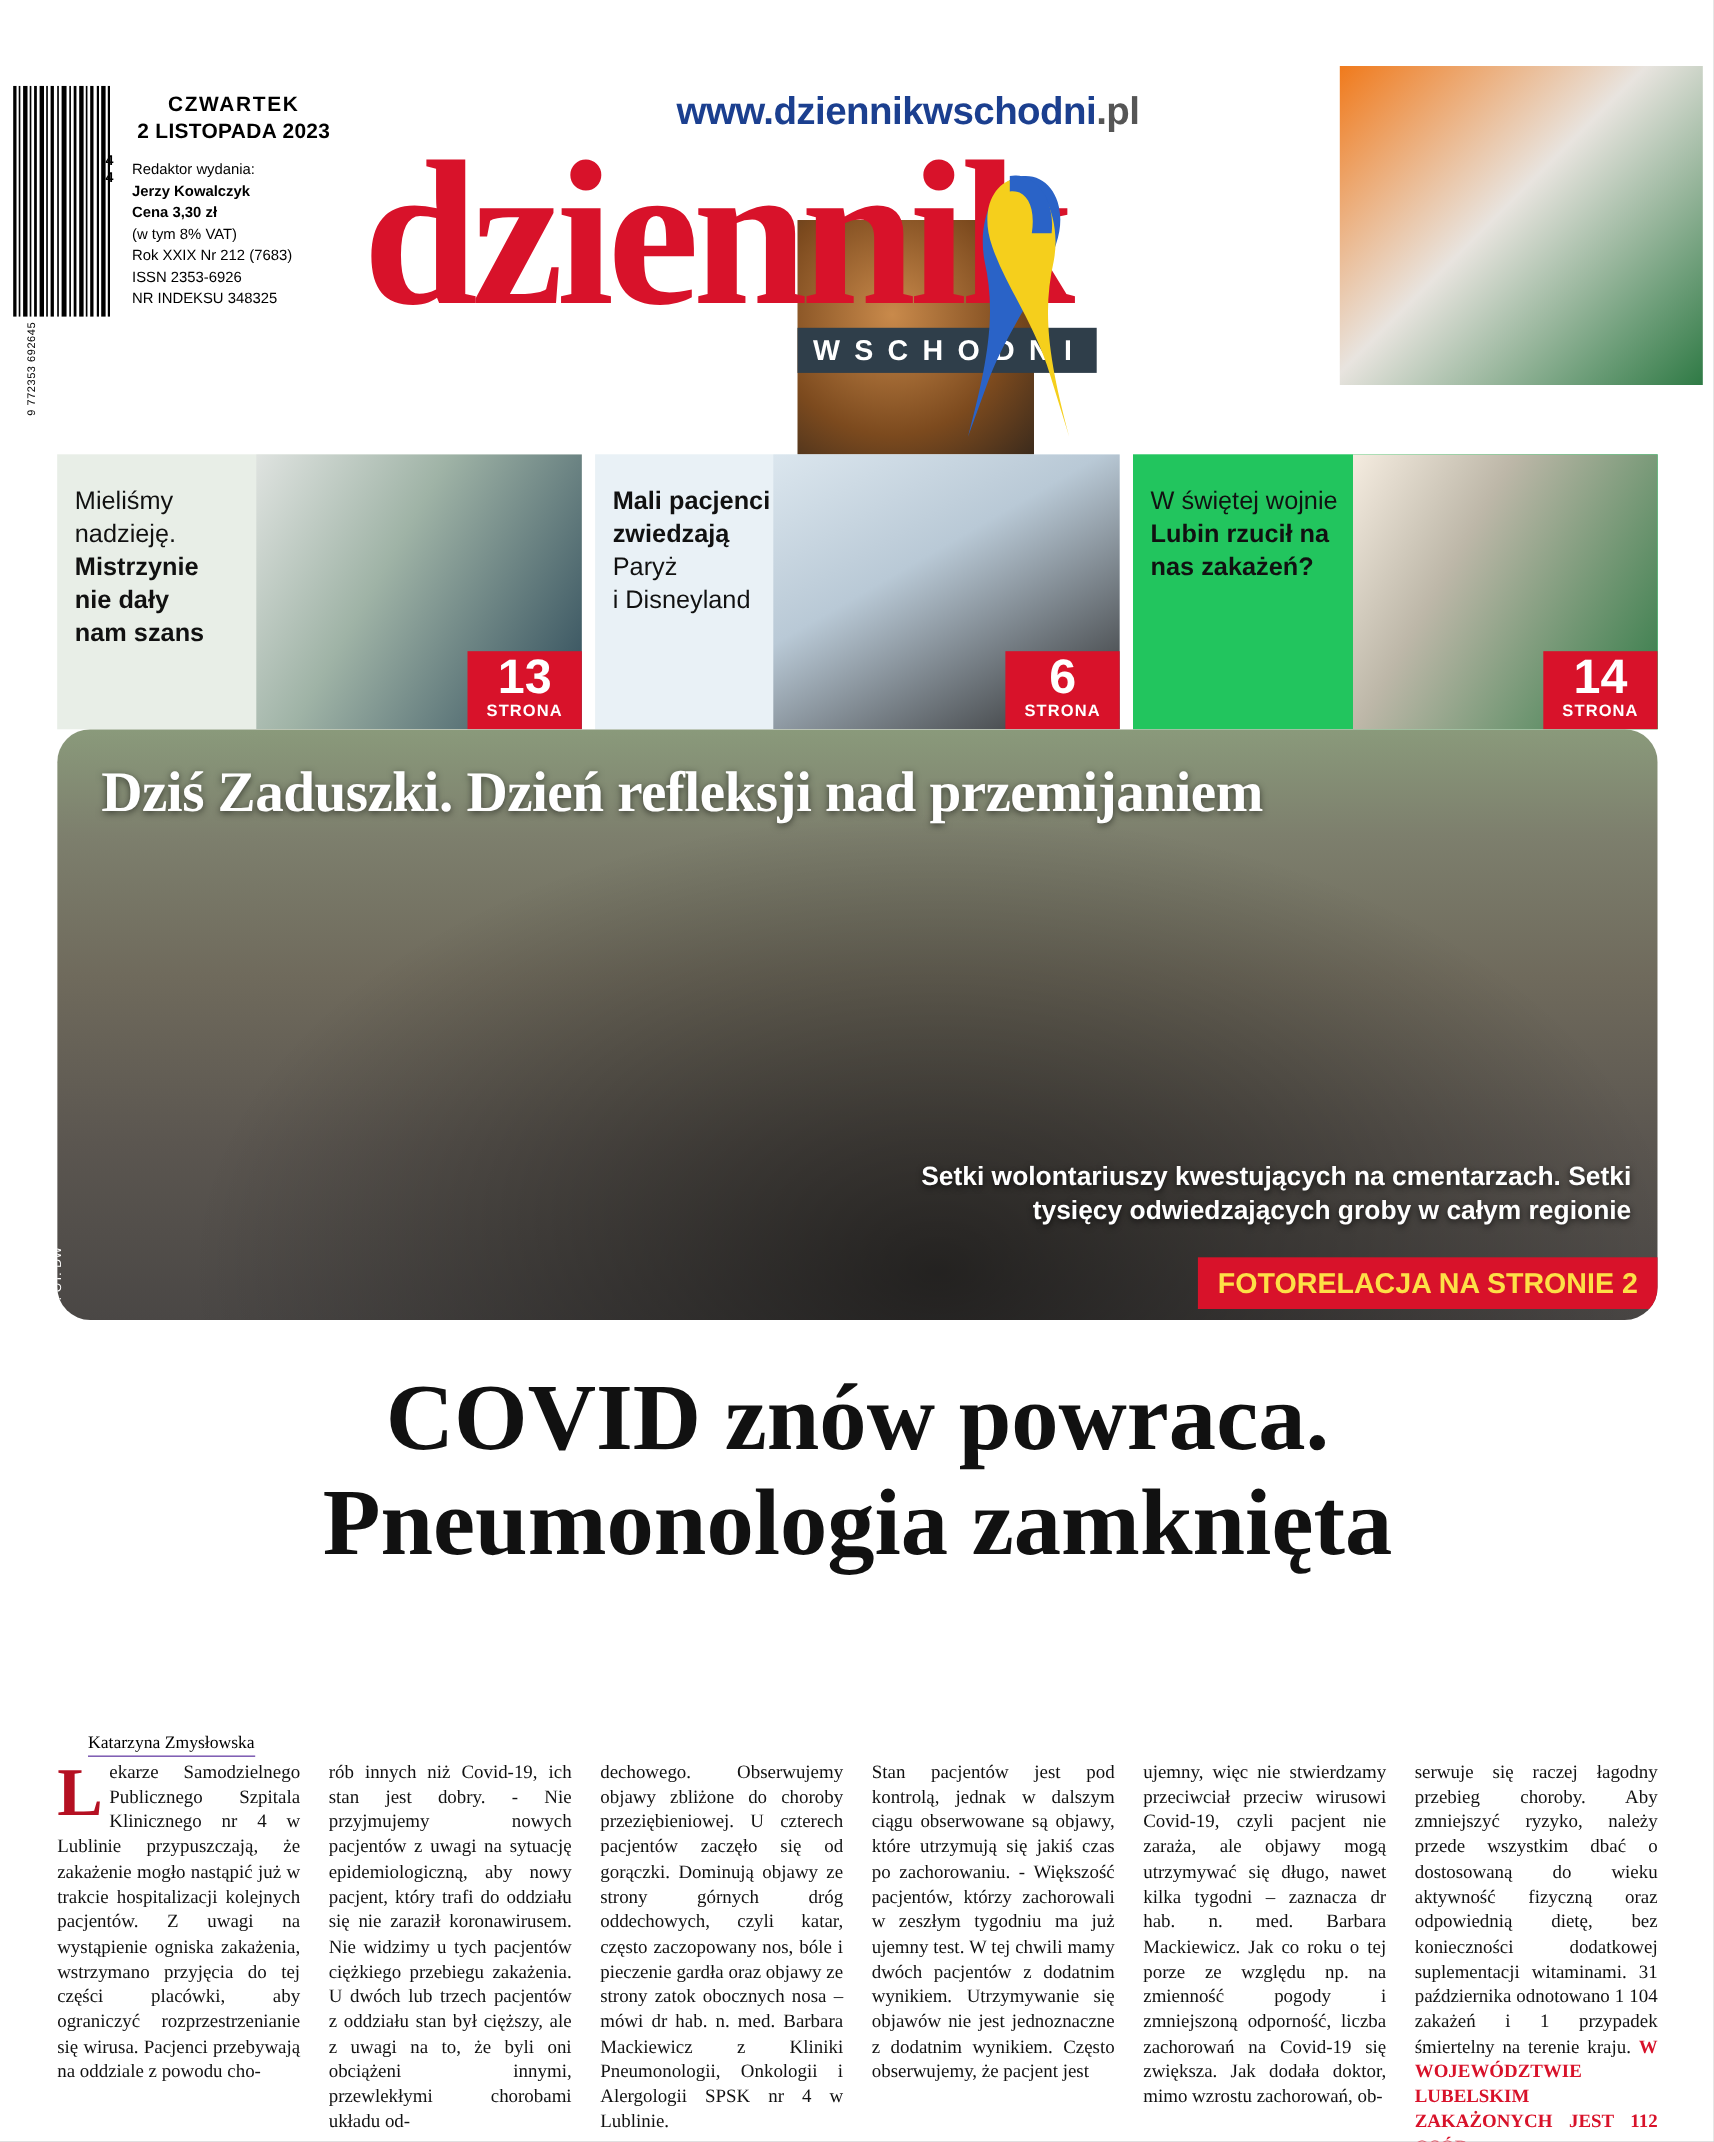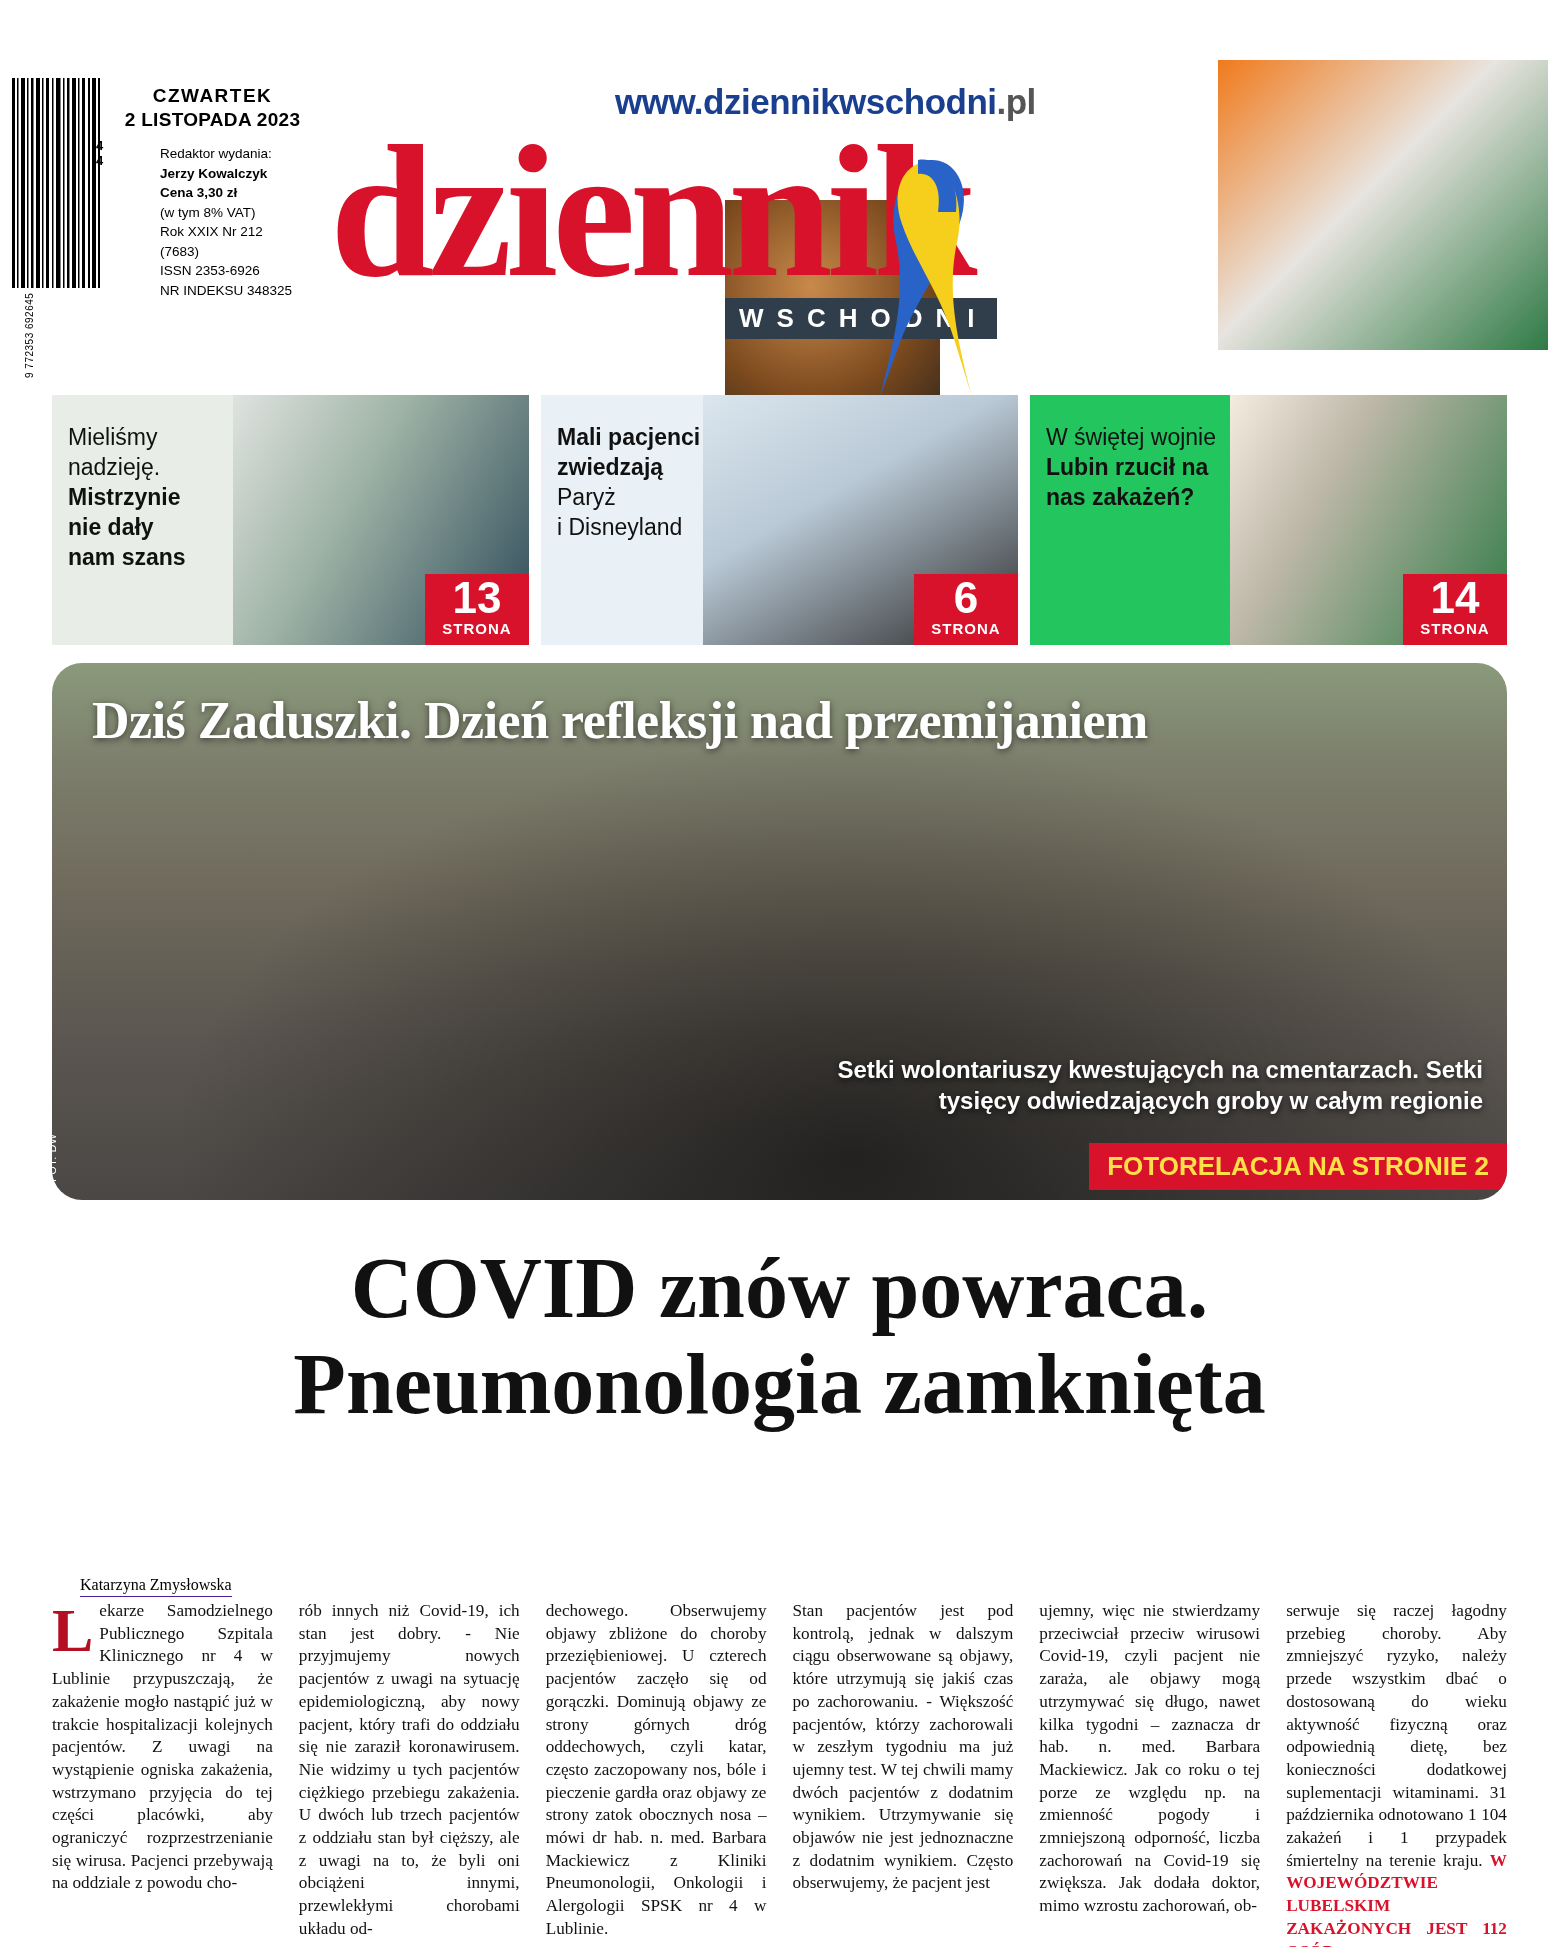--- a/index.html
+++ b/index.html
@@ -13,40 +13,40 @@
   .masthead{position:relative;height:410px;}
   .barcode-block{position:absolute;left:10px;top:78px;width:105px;}
   .barcode{height:210px;width:92px;display:block;}
   .barcode-num{font-size:10px;letter-spacing:.5px;transform:rotate(-90deg);transform-origin:left top;
     position:absolute;left:14px;top:300px;white-space:nowrap;font-family:"Liberation Sans",sans-serif;}
   .barcode-top{position:absolute;left:86px;top:60px;font-size:13px;font-weight:bold;letter-spacing:1px;}
 
   .imprint{position:absolute;left:120px;top:85px;width:185px;}
   .imprint .dow{font-size:19px;font-weight:bold;letter-spacing:1.5px;text-align:center;}
   .imprint .date{font-size:19px;font-weight:bold;letter-spacing:.3px;text-align:center;margin-top:2px;}
-  .imprint .small{font-size:13.5px;margin-top:13px;line-height:1.45;margin-left:40px;}
+  .imprint .small{font-size:13.5px;margin-top:13px;line-height:1.45;}
   .imprint .small b{font-weight:bold;}
 
   .logo-wrap{position:absolute;left:330px;top:60px;width:900px;height:290px;}
   .url{position:absolute;left:285px;top:22px;font-size:35px;font-weight:bold;color:#1b3f8f;letter-spacing:-.5px;}
   .url .pl{color:#555;}
   .dziennik{position:absolute;left:0px;top:58px;font-family:"Liberation Serif",serif;font-weight:bold;
     font-size:188px;color:#d8122a;letter-spacing:-6px;line-height:1;}
   .wschodni{position:absolute;left:395px;top:238px;background:#2f3e4a;color:#fff;font-size:26px;
     font-weight:bold;letter-spacing:13px;padding:5px 10px 5px 14px;}
   .ribbon{position:absolute;left:530px;top:82px;width:135px;height:260px;}
 
   .photo-basket{position:absolute;left:395px;top:140px;width:215px;height:215px;overflow:hidden;}
   .photo-hand{position:absolute;right:10px;top:60px;width:330px;height:290px;overflow:hidden;}
 
   
   .ph{background-size:cover;background-position:center;}
 
   
-  .teasers{position:absolute;left:52px;top:395px;width:1455px;height:250px;display:flex;gap:12px;}
+  .teasers{position:absolute;left:52px;top:413px;width:1455px;height:250px;display:flex;gap:12px;}
   .teaser{flex:1;position:relative;overflow:hidden;}
   .t1{background:#e8eee7;}
   .t2{background:#e9f1f6;}
   .t3{background:#22c55e;}
   .teaser .txt{position:absolute;left:16px;top:28px;font-size:23px;line-height:1.3;color:#111;z-index:3;}
   .teaser .txt b{font-weight:bold;}
   .pagebox{position:absolute;right:0;bottom:0;background:#d8122a;color:#fff;text-align:center;
     width:104px;padding:2px 0 8px;z-index:4;}
   .pagebox .num{font-size:44px;font-weight:bold;line-height:1;}
   .pagebox .lbl{font-size:15px;font-weight:bold;letter-spacing:1px;}

